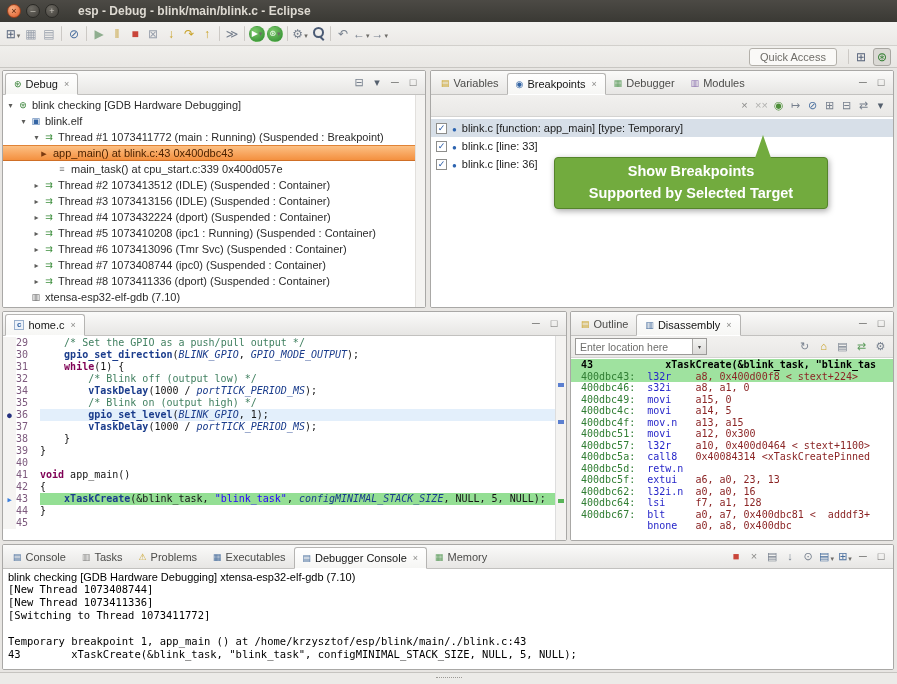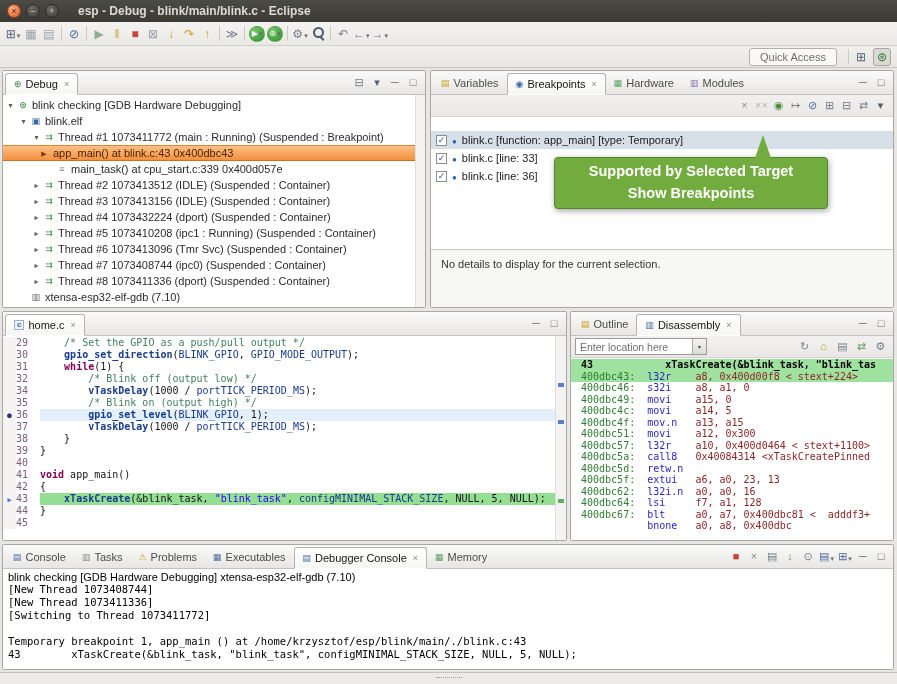--- a/index.html
+++ b/index.html
@@ -63,21 +63,21 @@
   .vsb{position:absolute;right:0;top:0;bottom:0;width:10px;background:#f4f3f1;border-left:1px solid #e2e0dd}
 
   .ticon.target-icon::before{content:"⊛";color:#2f7d2f}
   .ticon.elf-icon::before{content:"▣";color:#3465a4}
   .ticon.thread-icon::before{content:"⇉";color:#3f8f3f}
   .ticon.current-frame-icon::before{content:"▶";color:#7a3a10;font-size:7px}
   .ticon.stack-frame-icon::before{content:"≡";color:#777}
   .ticon.gdb-icon::before{content:"▥";color:#666}
 
   
-  .bplist{flex:1;background:#fff;position:relative;padding-top:14px}
+  .bplist{flex:1;background:#fff;position:relative;padding-top:2px}
   .bprow{display:flex;align-items:center;height:18px;padding-left:5px;gap:5px;font-size:11px;color:#1c1c1c}
   .bprow.sel{background:#d7dfe8}
   .cb{width:11px;height:11px;min-width:11px;border:1px solid #8d8d8b;background:#fff;display:flex;align-items:center;justify-content:center}
   .cb.checked::after{content:"✓";font-size:9px;color:#2456a4;margin-top:-1px}
   .bp-ball-icon::before{content:"●";color:#2d64b0;font-size:8px}
   .bp-details{flex:0 0 58px;border-top:1px solid #c9c8c6;background:#f7f7f5;padding:8px 10px;color:#333;font-size:11px}
   .bp-tooltip{position:absolute;left:123px;top:86px;width:274px;height:52px;background:#72ab3e;border:1px solid #55842b;border-radius:4px;box-shadow:1px 2px 6px rgba(0,0,0,.35);color:#fff;font-size:14.5px;font-weight:bold;text-align:center;display:flex;flex-direction:column;justify-content:center;line-height:1.5;z-index:6}
   .bp-tooltip::before{content:"";position:absolute;top:-23px;left:200px;border-left:8px solid transparent;border-right:8px solid transparent;border-bottom:23px solid #72ab3e}
 
   
@@ -87,21 +87,21 @@
   .mk.breakpoint-icon::before{content:"●";color:#26317f;font-size:8px}
   .mk.current-line-icon::before{content:"▶";color:#3a7edc;font-size:7px}
   .cline .num{width:24px;min-width:24px;text-align:left;padding-right:5px;color:#7d5a7d;background:#fff}
   .cline .code{flex:1;white-space:pre;color:#141414}
   .cline.cur .code{background:#94df94}
   .cline.csr .code{background:#e3effb}
   .code .cm{color:#3f7f5f}
   .code .kw{color:#7f0055;font-weight:bold}
   .code .str{color:#2a00ff}
   .code .fn{color:#1a3c8c;font-weight:bold}
-  .code .mac{color:#1a3c8c;}
+  .code .mac{color:#1a3c8c;font-style:italic}
   .overview{position:absolute;right:0;top:0;bottom:0;width:11px;background:#f4f3f1;border-left:1px solid #ddd}
   .ovm{position:absolute;left:2px;width:6px;height:4px}
   .ovm.b1{top:23%;background:#5b7fd0}
   .ovm.b2{top:41%;background:#5b7fd0}
   .ovm.g1{top:80%;background:#58b558}
 
   
   .loc-combo{display:flex;align-items:center;border:1px solid #9b9a98;background:#fff;height:17px;width:132px;margin-right:4px}
   .loc-text{flex:1;padding:0 4px;color:#6e6e6c;font-size:10.5px;white-space:nowrap;overflow:hidden}
   .combo-arrow{width:14px;height:15px;background:linear-gradient(#f3f3f1,#dcdbd9);border-left:1px solid #a9a8a6;display:flex;align-items:center;justify-content:center;font-size:6px;color:#444}
@@ -385,21 +385,21 @@
           </div>
 
           <div class="tab active">
             <span class="tabicon" style="color: rgb(52, 101, 164);">◉</span>
             <span>Breakpoints</span>
             <span class="close"></span>
           </div>
 
           <div class="tab">
             <span class="tabicon" style="color: rgb(95, 158, 95);">▦</span>
-            <span>Hardware</span>
+            <span>Debugger</span>
           </div>
 
           <div class="tab">
             <span class="tabicon" style="color: rgb(138, 111, 174);">▥</span>
             <span>Modules</span>
           </div>
         </div>
       <div class="hicons">
 
           <span class="tool" style="color: rgb(110, 110, 108);">
@@ -462,24 +462,23 @@
           <span class="ticon bp-ball-icon"></span>
           <span>blink.c [line: 33]</span>
         </div>
 
         <div class="bprow">
           <span class="cb checked"></span>
           <span class="ticon bp-ball-icon"></span>
           <span>blink.c [line: 36]</span>
         </div>
       </div>
-    <div class="bp-details">No details to display for the current selection.</div>
     <div class="bp-tooltip">
+      <span>Show Breakpoints</span>
       <span>Supported by Selected Target</span>
-      <span>Show Breakpoints</span>
     </div>
   </div>
 
   <div class="panel p-edit">
     <div class="tabbar">
       <div class="tabs">
 
           <div class="tab active">
             <span class="tabicon" style="font-weight: bold; border: 1px solid rgb(154, 176, 204); background: rgb(238, 243, 250); padding: 0px 2px; font-size: 8px; color: rgb(52, 101, 164);">c</span>
             <span>home.c</span>

